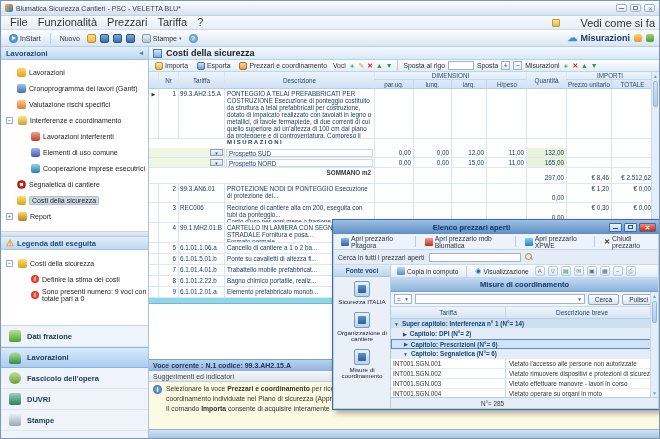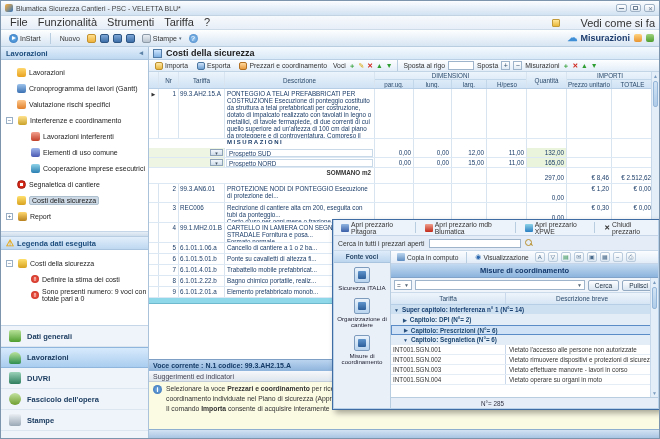--- a/index.html
+++ b/index.html
@@ -175,21 +175,21 @@
         </span>
       <span class="wbtn close">
           <i>✕</i>
         </span>
     </span>
   </div>
 
   <div class="menubar">
     <span class="menuitem">File</span>
     <span class="menuitem">Funzionalità</span>
-    <span class="menuitem">Strumenti</span>
+    <span class="menuitem">Prezzari</span>
     <span class="menuitem">Tariffa</span>
     <span class="menuitem">?</span>
     <span class="help-link">
       <span class="help-ic"></span>
       <span>Vedi come si fa</span>
     </span>
   </div>
 
   <div class="toolbar">
     <span class="tbtn">
@@ -283,33 +283,33 @@
         <span class="lbl">Definire la stima dei costi</span>
       </div>
       <div class="titem lvl2" style="height:auto;min-height:16px;">
         <span class="errdot">!</span>
         <span class="lbl" style="line-height:7.5px;">Sono presenti numero: 9 voci con totale pari a 0</span>
       </div>
     </div>
     <div class="nav">
       <div class="navbtn">
         <span class="nic" style="background:linear-gradient(#b8e29a,#4f9e2f);"></span>
-        <span>Dati generali</span>
+        <span>Dati frazione</span>
       </div>
       <div class="navbtn sel">
         <span class="nic" style="background:linear-gradient(#b8e29a,#2f8e4f);border-radius:50% 50% 2px 2px;"></span>
         <span>Lavorazioni</span>
       </div>
       <div class="navbtn">
+        <span class="nic" style="background:linear-gradient(#c2e2a0,#6f9e2f);border-radius:50%;"></span>
+        <span>Fascicolo dell'opera</span>
+      </div>
+      <div class="navbtn">
         <span class="nic" style="background:linear-gradient(#9ad2b8,#2f7e5f);"></span>
         <span>DUVRI</span>
-      </div>
-      <div class="navbtn">
-        <span class="nic" style="background:linear-gradient(#c2e2a0,#6f9e2f);border-radius:50%;"></span>
-        <span>Fascicolo dell'opera</span>
       </div>
       <div class="navbtn">
         <span class="nic" style="background:linear-gradient(#e9eef3,#9aa8b6);"></span>
         <span>Stampe</span>
       </div>
     </div>
   </div>
 
   <div class="main">
     <div class="mhdr">
@@ -580,20 +580,30 @@
       <div>
         <p><span>Selezionare la voce </span><span class="bold">Prezzari e coordinamento</span><span> per ricer</span></p>
         <p><span>coordinamento individuate nel Piano di sicurezza (Appr</span></p>
         <p><span>Il comando </span><span class="bold">Importa</span><span> consente di acquisire interamente</span></p>
       </div>
     </div>
     <div class="bstrip"></div>
   </div>
 
   <div class="dlg">
+    <div class="dtitle">
+      <span class="t">Elenco prezzari aperti</span>
+      <span class="dwb">
+          <i></i>
+        </span>
+      <span class="dwb max">
+          <i></i>
+        </span>
+      <span class="dwb close">✕</span>
+    </div>
     <div class="dtb">
       <span class="tbtn">
         <span class="dico" style="background:linear-gradient(#8fb4e0,#3a5fa8);"></span>
         <span>Apri prezzario Pitagora</span>
       </span>
       <span class="tsep"></span>
       <span class="tbtn">
         <span class="dico" style="background:linear-gradient(#f0a08e,#c22a1a);"></span>
         <span>Apri prezzario mdb Blumatica</span>
       </span>

